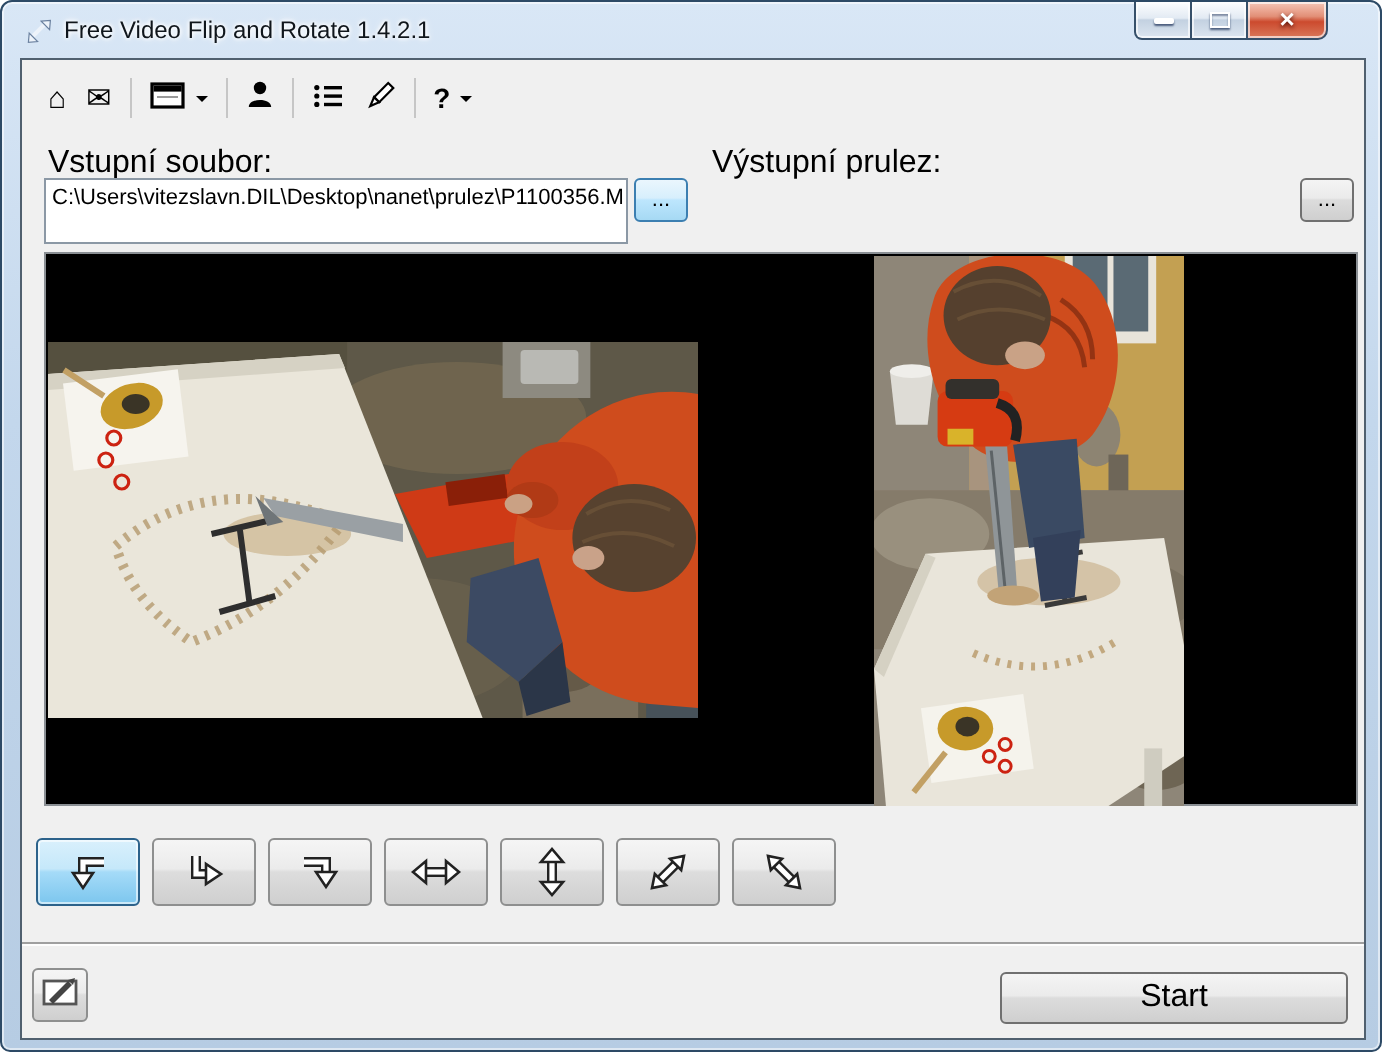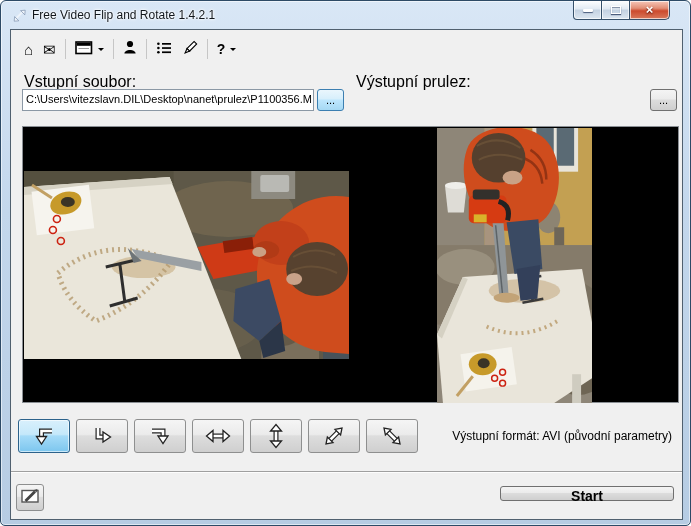--- a/index.html
+++ b/index.html
@@ -2,21 +2,21 @@
 <html><head>
 <meta charset="utf-8">
 <style>
   html,body{margin:0;padding:0;background:#fff;}
   *{box-sizing:border-box;font-family:"Liberation Sans",sans-serif;}
   .window{position:relative;width:691px;height:526px;
     background:linear-gradient(#d9e7f6,#c3d7ec 40%,#b6cce3);
     border:1px solid #2d4a66;border-radius:6px 6px 5px 5px;overflow:hidden;
     box-shadow:inset 0 0 0 1px rgba(255,255,255,.55);}
   
-  .titlebar{position:absolute;top:0;left:0;right:12px;height:28px;}
+  .titlebar{position:absolute;top:0;left:0;right:18px;height:28px;}
   .appicon{position:absolute;left:11px;top:7px;width:16px;height:14px;}
   .title{position:absolute;left:31px;top:7px;font-size:12px;color:#10161c;
     text-shadow:0 0 4px #fff,0 0 2px #fff,0 0 2px #fff;white-space:nowrap;}
   .winbtns{position:absolute;top:0;right:8px;display:flex;}
   .winbtn{height:19px;border:1px solid #36506a;border-top:none;display:flex;align-items:center;justify-content:center;
     background:linear-gradient(#fdfeff,#e2eaf3 45%,#c3d1e1 50%,#dce6f0);box-shadow:inset 0 0 0 1px rgba(255,255,255,.65);cursor:default;}
   .winbtn.min{width:29px;border-radius:0 0 0 4px;}
   .winbtn.max{width:27px;border-left:none;border-right:none;}
   .winbtn.close{width:41px;border-radius:0 0 5px 0;
     background:linear-gradient(#f6c6b8,#e28f77 40%,#cc4a2e 55%,#d9785a);}
@@ -29,21 +29,21 @@
   
   .toolbar{position:absolute;left:8px;top:5px;height:28px;display:flex;align-items:center;}
   .tbtn{display:flex;align-items:center;justify-content:center;height:24px;padding:0 5px;background:transparent;border:none;cursor:default;}
   .tsep{width:1px;height:20px;background:#c6c6c6;margin:0 4px;}
   .tglyph{font-size:15px;color:#000;line-height:1;}
   .dd{width:0;height:0;border:3.5px solid transparent;border-top-color:#000;margin-left:5px;margin-top:4px;}
   .help-q{font-size:14px;font-weight:bold;color:#000;}
   
   .flabel{position:absolute;top:43px;font-size:16px;color:#000;}
   .fl-in{left:13px;} .fl-out{left:345px;}
-  .tinput{position:absolute;top:59px;height:22px;border:1px solid #8b98a5;background:#fff;
+  .tinput{position:absolute;top:59px;height:33px;border:1px solid #8b98a5;background:#fff;
     font-size:11px;padding:3px 1px 12px 3px;white-space:nowrap;overflow:hidden;color:#000;}
   .ti-in{left:11px;width:292px;} .ti-out{left:343px;width:293px;}
   .browse{position:absolute;top:59px;width:27px;height:22px;font-size:11px;line-height:10px;text-align:center;
     border:1px solid #707070;border-radius:3px;
     background:linear-gradient(#f4f4f4,#ebebeb 45%,#dcdcdc 50%,#cfcfcf);cursor:default;padding:0;}
   .br-in{left:306px;border-color:#3c7fb1;background:linear-gradient(#eaf6fd,#d7effc 45%,#bde6fd 50%,#a6d9f4);}
   .br-out{left:639px;}
   
   .preview{position:absolute;left:11px;top:96px;width:657px;height:277px;background:#000;border:1px solid #8a8f94;}
   .pv-left{position:absolute;left:1px;top:44px;width:325px;height:188px;}
@@ -56,23 +56,23 @@
     display:flex;align-items:center;justify-content:center;padding:0;cursor:default;}
   .xbtn.selected{border-color:#2c628b;
     background:linear-gradient(#d9f0fc,#c5e8fa 45%,#a5dbf8 50%,#7cc6ee);
     box-shadow:inset 0 0 0 1px rgba(255,255,255,.6);}
   .fmt{position:absolute;right:10px;top:399px;font-size:12px;color:#000;}
   .hsep{position:absolute;left:0;top:441px;width:100%;height:2px;border-top:1px solid #9f9f9f;border-bottom:1px solid #fdfdfd;}
   
   .optbtn{position:absolute;left:5px;top:454px;width:28px;height:27px;border:1px solid #8e8f8f;border-radius:3px;
     background:linear-gradient(#f5f5f5,#ebebeb 45%,#dddddd 50%,#cfcfcf);
     display:flex;align-items:center;justify-content:center;padding:0;cursor:default;}
-  .startbtn{position:absolute;left:489px;top:456px;width:174px;height:15px;border:1px solid #707070;border-radius:3px;
+  .startbtn{position:absolute;left:489px;top:456px;width:174px;height:26px;border:1px solid #707070;border-radius:3px;
     background:linear-gradient(#f4f4f4,#ebebeb 45%,#dcdcdc 50%,#cfcfcf);
-    font-size:14px;color:#000;cursor:default;font-weight:bold;}
+    font-size:16px;color:#000;cursor:default;}
 </style>
 </head>
 <body>
 
 <div class="window">
 
   <div class="titlebar">
     <span class="appicon">
       <svg viewBox="0 0 16 14" width="16" height="14">
         <line x1="4.5" y1="10" x2="11" y2="3.5" stroke="#edf3fa" stroke-width="2"></line>
@@ -296,21 +296,20 @@
       <button class="xbtn">
         <svg viewBox="0 0 26 26" width="30" height="26">
           <path d="M8,8 L18,18" stroke="#222" stroke-width="5" fill="none"></path>
           <path d="M8,8 L18,18" stroke="#fff" stroke-width="2.6" fill="none"></path>
           <polygon points="12,6.4 5,5 6.4,12" fill="#fff" stroke="#222" stroke-width="1.3"></polygon>
           <polygon points="19.6,14 21,21 14,19.6" fill="#fff" stroke="#222" stroke-width="1.3"></polygon>
         </svg>
       </button>
     </div>
 
-    <span class="fmt">Výstupní formát: AVI (původní parametry)</span>
 
     <div class="hsep"></div>
 
     <button class="optbtn">
       <span>
         <svg viewBox="0 0 18 16" width="18" height="16">
           <rect x="1" y="2.5" width="16" height="11.5" fill="#fff" stroke="#555" stroke-width="1.4"></rect>
           <line x1="4.5" y1="13" x2="14" y2="3.5" stroke="#444" stroke-width="2.8"></line>
           <polygon points="13,2 16.5,1 15.5,4.5" fill="#444"></polygon>
         </svg>

